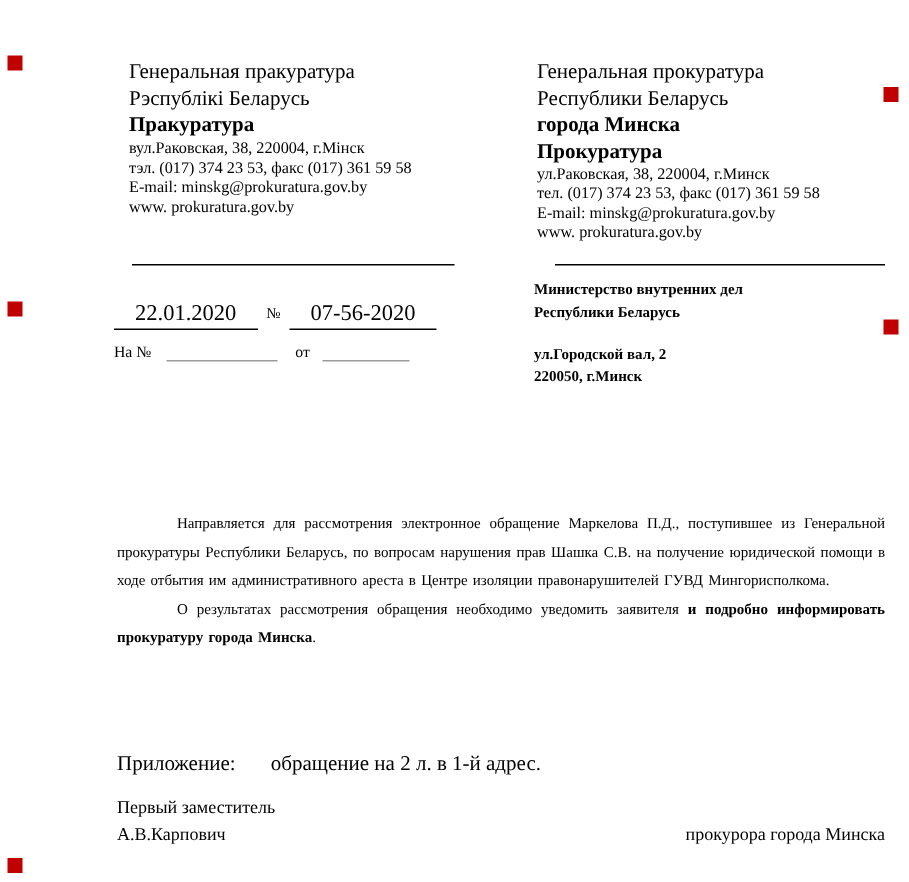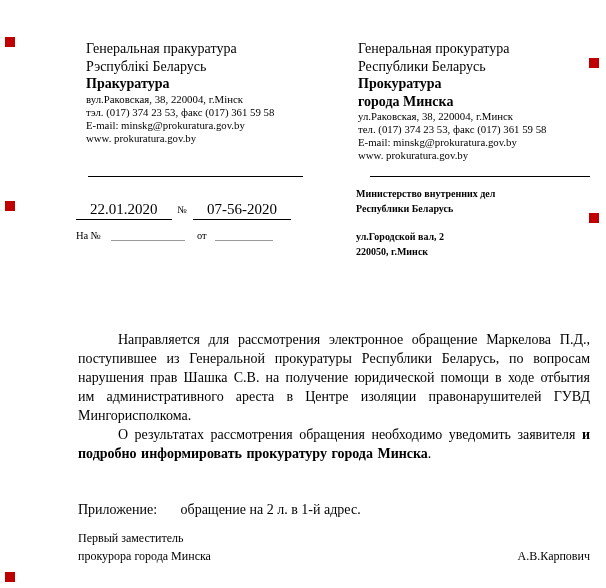--- a/index.html
+++ b/index.html
@@ -38,21 +38,21 @@
   .blank-line { display: inline-block; border-bottom: 1px solid #9a9a9a; height: 12px; }
   .blank-1 { width: 74px; margin-left: 10px; }
   .blank-2 { width: 58px; margin-left: 8px; }
   .ot-label { margin-left: 12px; }
   
   .recipient { position: absolute; left: 356px; top: 186px; width: 220px; font-size: 10px; font-weight: bold; }
   .r-line { line-height: 15px; }
   .r-gap { height: 13px; }
   .r-person { margin-top: 27px; line-height: 15px; }
   
-  .body-text { position: absolute; left: 78px; top: 330px; width: 512px; font-size: 14px; line-height: 19px; }
+  .body-text { position: absolute; left: 78px; top: 340px; width: 512px; font-size: 10px; line-height: 19px; }
   .body-p { text-align: justify; text-indent: 40px; word-spacing: 1px; }
   .body-p b { font-weight: bold; }
   
   .attachment { position: absolute; left: 78px; top: 502px; font-size: 14px; }
   .attachment .att-text { margin-left: 20px; }
   
   .signature { position: absolute; left: 78px; top: 529px; width: 512px; font-size: 12px; line-height: 18px; }
   .sig-row { display: flex; justify-content: space-between; }
   
   .red-marker { position: absolute; width: 10px; height: 10px; background: #c00000; }
@@ -79,22 +79,22 @@
     <div class="h-title">Пракуратура</div>
     <div class="h-small">вул.Раковская, 38, 220004, г.Мінск</div>
     <div class="h-small">тэл. (017) 374 23 53, факс (017) 361 59 58</div>
     <div class="h-small">E-mail: minskg@prokuratura.gov.by</div>
     <div class="h-small">www. prokuratura.gov.by</div>
   </div>
 
   <div class="hdr hdr-right">
     <div class="h-org">Генеральная прокуратура</div>
     <div class="h-org">Республики Беларусь</div>
+    <div class="h-title">города Минска</div>
     <div class="h-title">Прокуратура</div>
-    <div class="h-title">города Минска</div>
     <div class="h-small">ул.Раковская, 38, 220004, г.Минск</div>
     <div class="h-small">тел. (017) 374 23 53, факс (017) 361 59 58</div>
     <div class="h-small">E-mail: minskg@prokuratura.gov.by</div>
     <div class="h-small">www. prokuratura.gov.by</div>
   </div>
 
   <div class="rule rule-left"></div>
   <div class="rule rule-right"></div>
 
   <div class="ref">
@@ -125,18 +125,18 @@
   </div>
 
   <div class="attachment">
     <span>Приложение:</span>
     <span class="att-text">обращение на 2 л. в 1-й адрес.</span>
   </div>
 
   <div class="signature">
     <div>Первый заместитель</div>
     <div class="sig-row">
+      <span>А.В.Карпович</span>
       <span>прокурора города Минска</span>
-      <span>А.В.Карпович</span>
     </div>
   </div>
 
 </div>
 
 </body></html>

